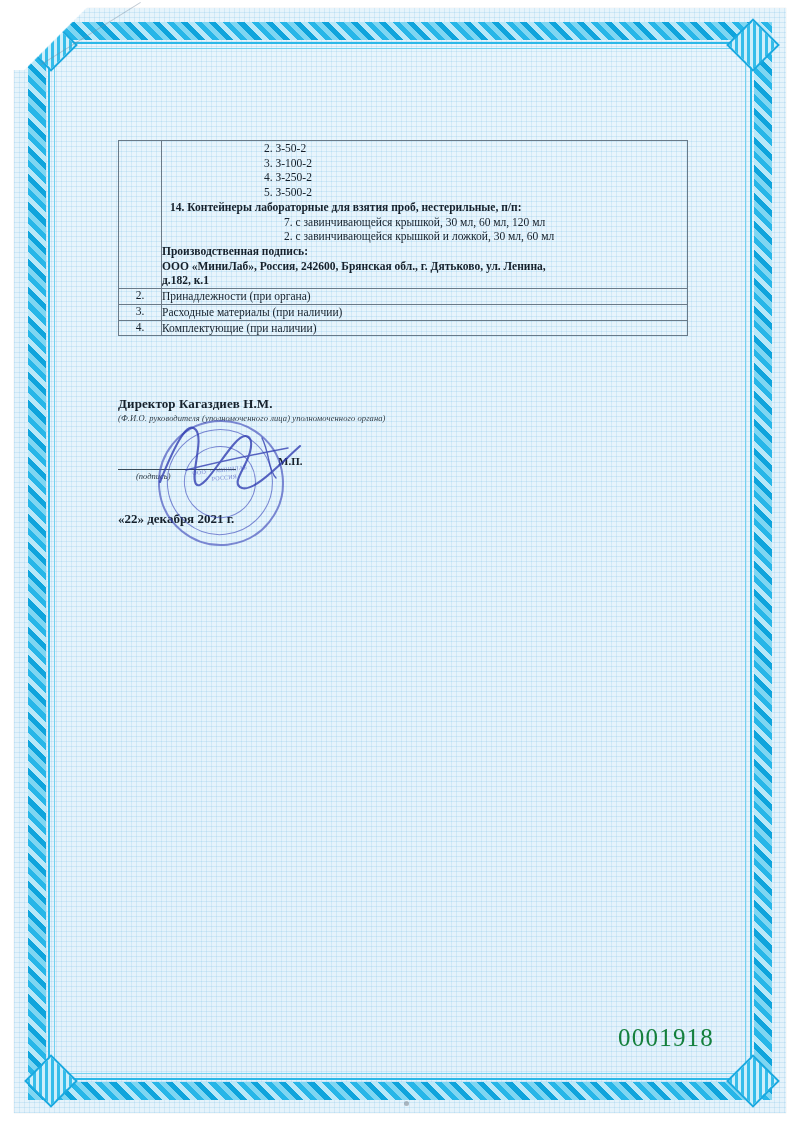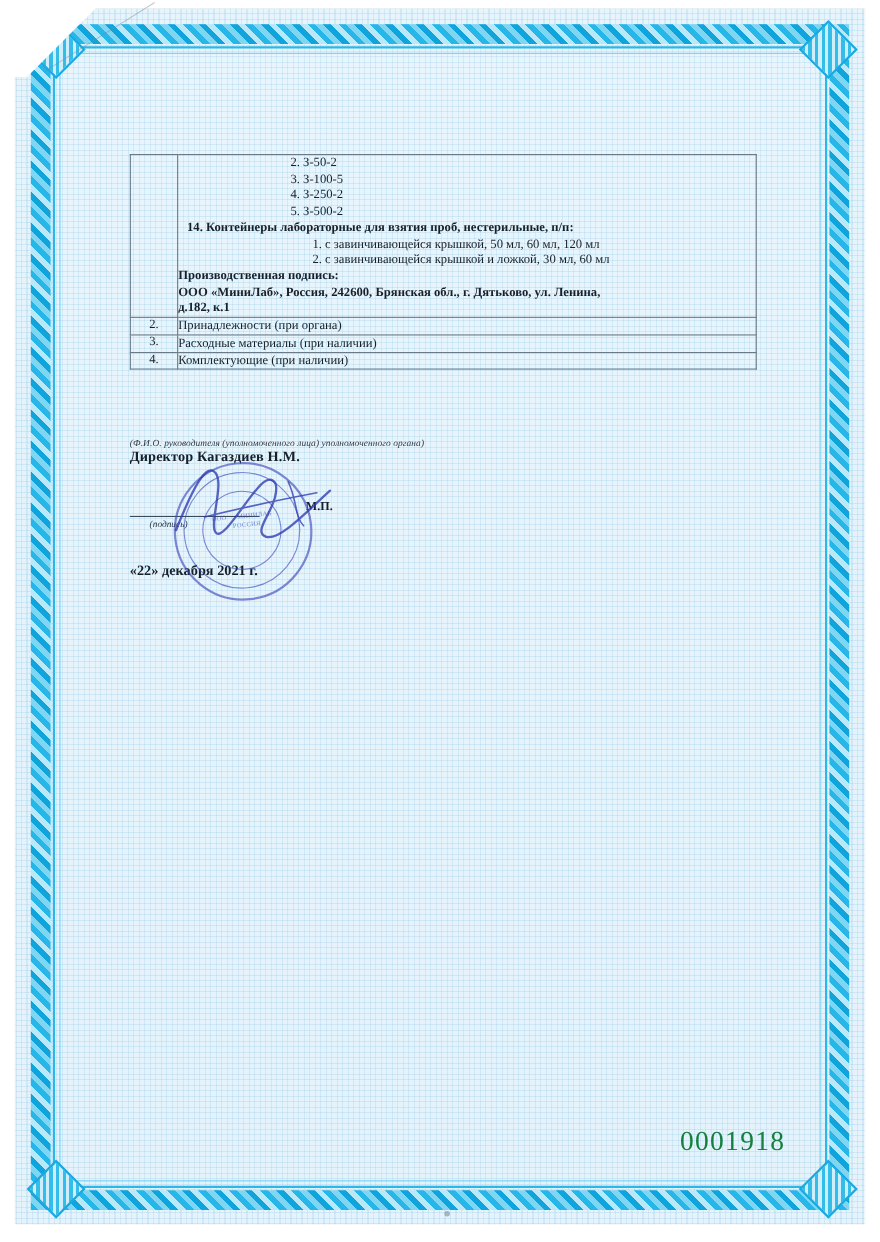--- a/index.html
+++ b/index.html
@@ -302,25 +302,25 @@
   <div id="corner-fold"></div>
 
   <div id="content">
 
     <table id="doc-table">
       <tbody>
           <tr>
         <td class="num-cell"></td>
         <td class="text-cell">
           <div class="cell-line indent-1">2. З-50-2</div>
-          <div class="cell-line indent-1">3. З-100-5</div>
+          <div class="cell-line indent-1">3. З-100-2</div>
           <div class="cell-line indent-1">4. З-250-2</div>
           <div class="cell-line indent-1">5. З-500-2</div>
           <div class="cell-line bold" style="text-align:left; padding-left:8px;">14. Контейнеры лабораторные для взятия проб, нестерильные, п/п:</div>
-          <div class="cell-line indent-2">1. с завинчивающейся крышкой, 50 мл, 60 мл, 120 мл</div>
+          <div class="cell-line indent-2">7. с завинчивающейся крышкой, 30 мл, 60 мл, 120 мл</div>
           <div class="cell-line indent-2">2. с завинчивающейся крышкой и ложкой, 30 мл, 60 мл</div>
           <div class="cell-line bold">Производственная подпись:</div>
           <div class="cell-line bold">ООО «МиниЛаб», Россия, 242600, Брянская обл., г. Дятьково, ул. Ленина,</div>
           <div class="cell-line bold">д.182, к.1</div>
         </td>
       </tr>
       <tr>
         <td class="num-cell">2.</td>
         <td class="text-cell">
           <div class="cell-line">Принадлежности (при органа)</div>
@@ -335,22 +335,22 @@
       <tr>
         <td class="num-cell">4.</td>
         <td class="text-cell">
           <div class="cell-line">Комплектующие (при наличии)</div>
         </td>
       </tr>
     </tbody>
       </table>
 
     <div id="sign-block">
+      <div id="director-line">Директор Кагаздиев Н.М.</div>
       <div id="director-caption">(Ф.И.О. руководителя (уполномоченного лица) уполномоченного органа)</div>
-      <div id="director-line">Директор Кагаздиев Н.М.</div>
 
       <div id="sign-row">
         <div id="sign-rule"></div>
         <div id="sign-caption">(подпись)</div>
         <div id="mp-label">М.П.</div>
       </div>
 
       <div id="date-line">«22» декабря 2021 г.</div>
     </div>
 

